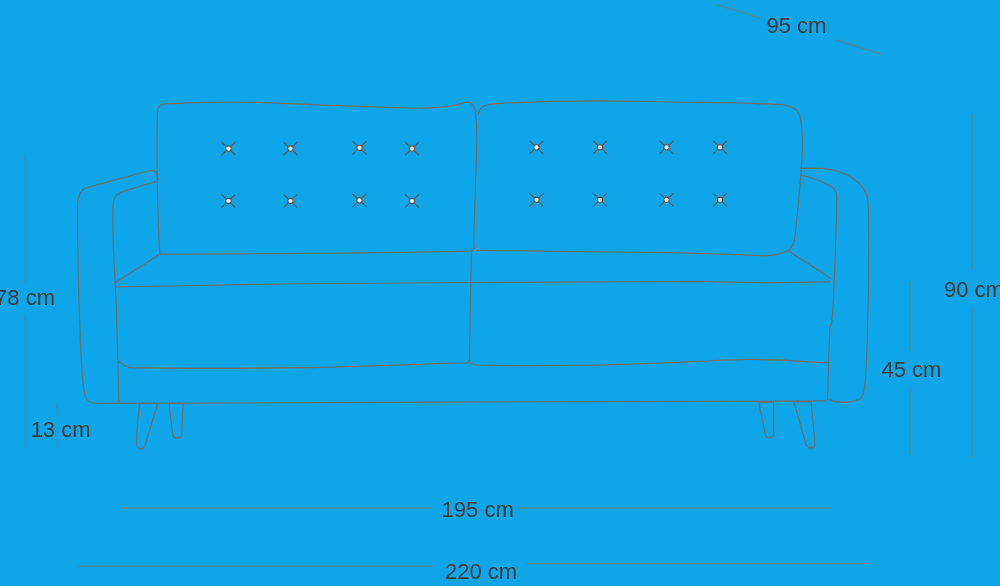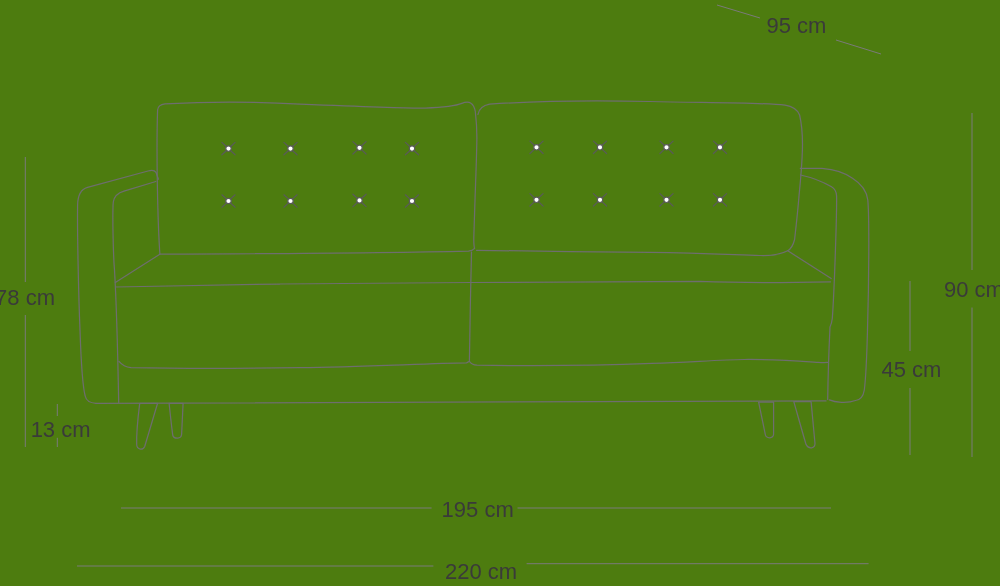--- a/index.html
+++ b/index.html
@@ -1,16 +1,16 @@
 <!DOCTYPE html>
 <html><head>
 <meta charset="utf-8">
 <style>
 html,body{margin:0;padding:0;background:#ffffff;}
-#wrap{width:1000px;height:586px;position:relative;overflow:hidden;background:#4d7c0f;}
+#wrap{width:1000px;height:586px;position:relative;overflow:hidden;background:#0ea5e9;}
 text{font-family:"Liberation Sans",sans-serif;font-size:22px;fill:#3a3a3a;}
 </style>
 </head>
 <body>
 <div id="wrap">
 <svg width="1000" height="586" viewBox="0 0 1000 586" xmlns="http://www.w3.org/2000/svg">
 <defs>
 <g id="btn" stroke="#5a5a5a" stroke-width="1.2" fill="none">
   <path d="M -6.6,-6.2 L -2.2,-2.1 M 6.6,-6.2 L 2.2,-2.1 M -6.6,6.2 L -2.2,2.1 M 6.6,6.2 L 2.2,2.1"></path>
   <circle cx="0" cy="0" r="2.7" fill="#ffffff"></circle>

